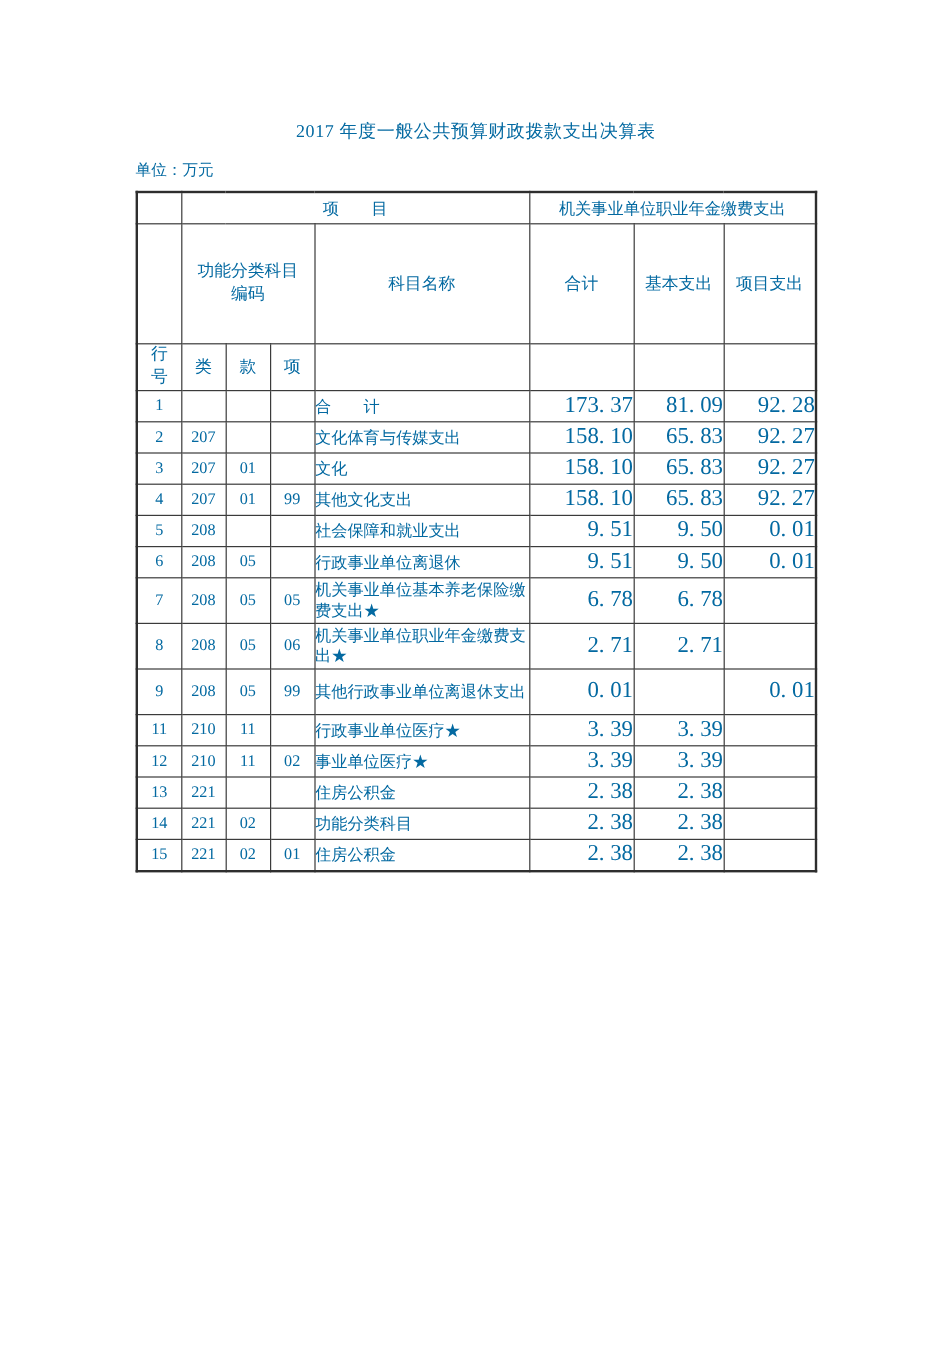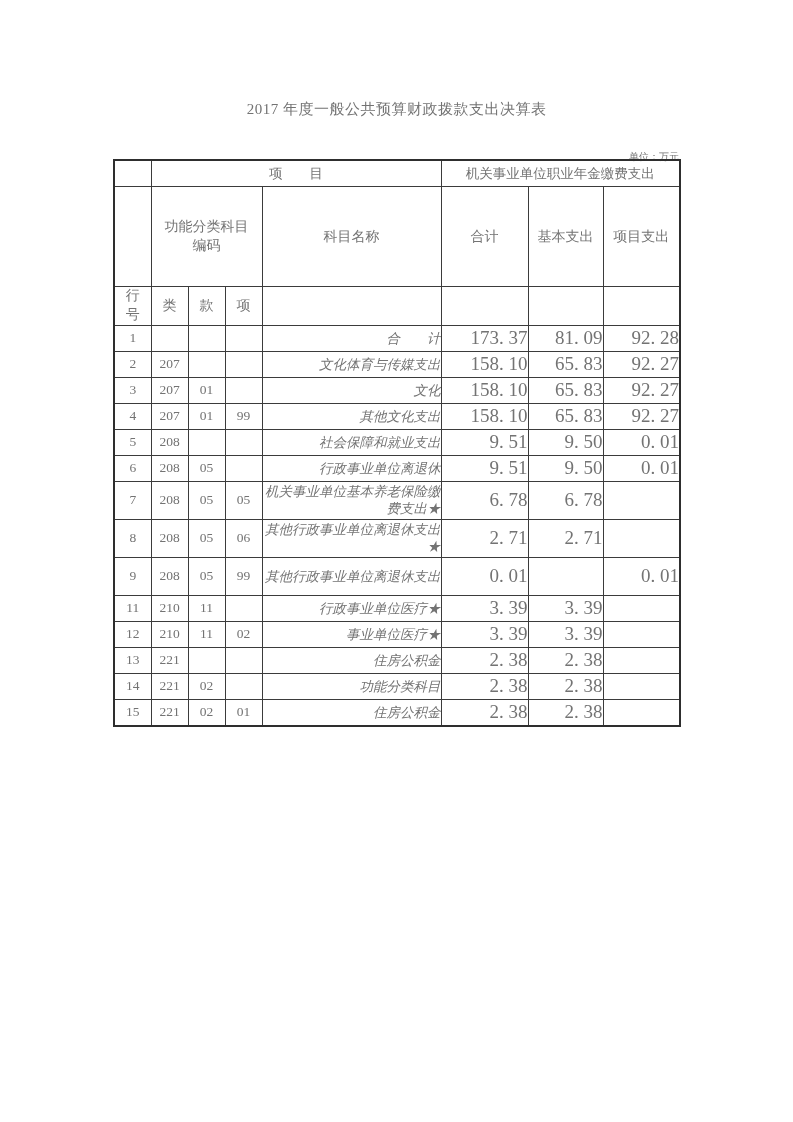--- a/index.html
+++ b/index.html
@@ -6,39 +6,39 @@
     margin: 0;
     padding: 0;
     background: #ffffff;
   }
   .page {
     position: relative;
     width: 793px;
     height: 1122px;
     background: #ffffff;
     font-family: "Liberation Serif", "DejaVu Serif", serif;
-    color: #737373;
+    color: #0369a1;
     overflow: hidden;
   }
   .doc-title {
     position: absolute;
     top: 100px;
     left: 0;
     width: 793px;
     text-align: center;
     font-size: 15px;
     letter-spacing: 0.5px;
   }
   .unit-label {
     position: absolute;
-    top: 150px;
+    top: 133px;
     left: 113px;
     width: 566px;
-    text-align: right;
-    font-size: 10px;
+    text-align: left;
+    font-size: 13px;
   }
   table.budget {
     position: absolute;
     top: 159px;
     left: 113px;
     width: 566px;
     border-collapse: collapse;
     table-layout: fixed;
     border: 2px solid #2e2e2e;
     font-size: 13.5px;
@@ -56,26 +56,25 @@
   td.center {
     text-align: center;
     vertical-align: middle;
   }
   td.prewrap {
     white-space: pre-line;
     line-height: 1.35;
     margin-top: 18px;
   }
   td.name {
-    text-align: right;
+    text-align: left;
     vertical-align: middle;
     padding-left: 6px;
     padding-right: 8px;
     line-height: 1.3;
-    font-style: italic;
   }
   td.num {
     text-align: right;
     vertical-align: middle;
     padding-right: 7px;
     font-size: 19px;
   }
 </style>
 </head>
 <body>
@@ -193,21 +192,21 @@
           <td class="name">机关事业单位基本养老保险缴费支出★</td>
           <td class="num">6. 78</td>
           <td class="num">6. 78</td>
           <td class="num"></td>
         </tr>
         <tr class="tall">
           <td class="center">8</td>
           <td class="center">208</td>
           <td class="center">05</td>
           <td class="center">06</td>
-          <td class="name">其他行政事业单位离退休支出★</td>
+          <td class="name">机关事业单位职业年金缴费支出★</td>
           <td class="num">2. 71</td>
           <td class="num">2. 71</td>
           <td class="num"></td>
         </tr>
         <tr class="tall">
           <td class="center">9</td>
           <td class="center">208</td>
           <td class="center">05</td>
           <td class="center">99</td>
           <td class="name">其他行政事业单位离退休支出</td>

